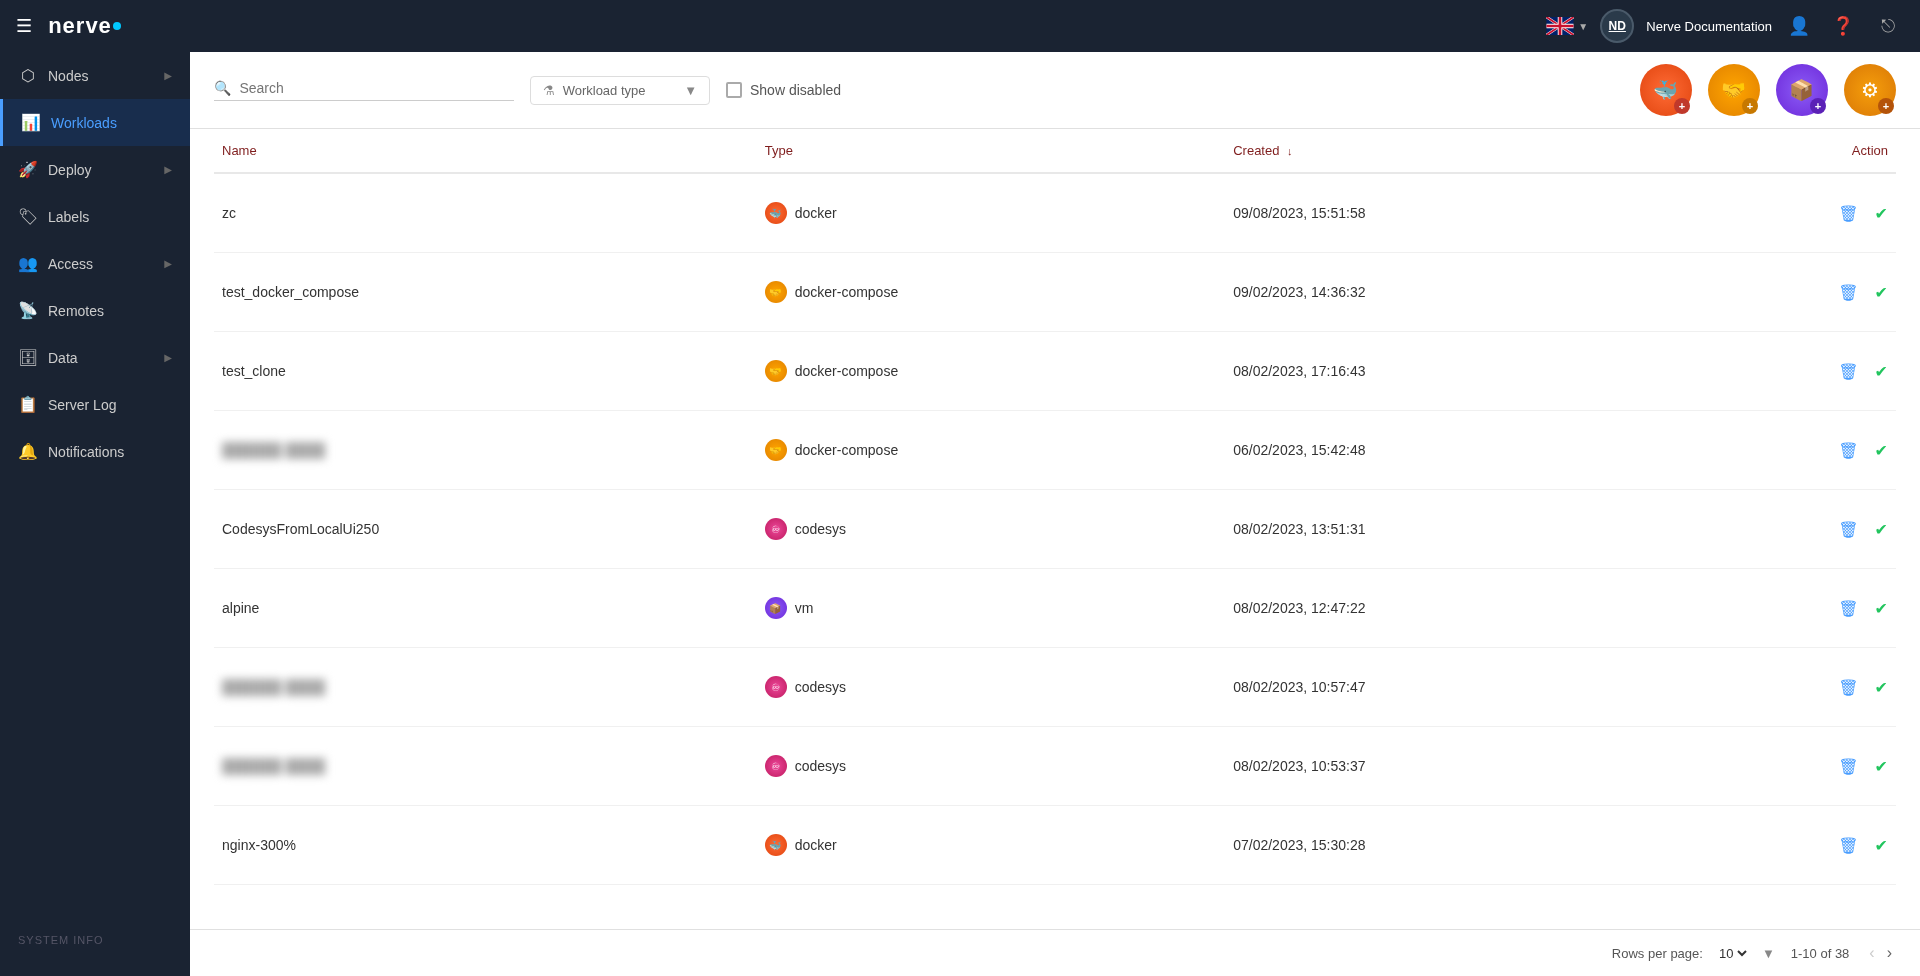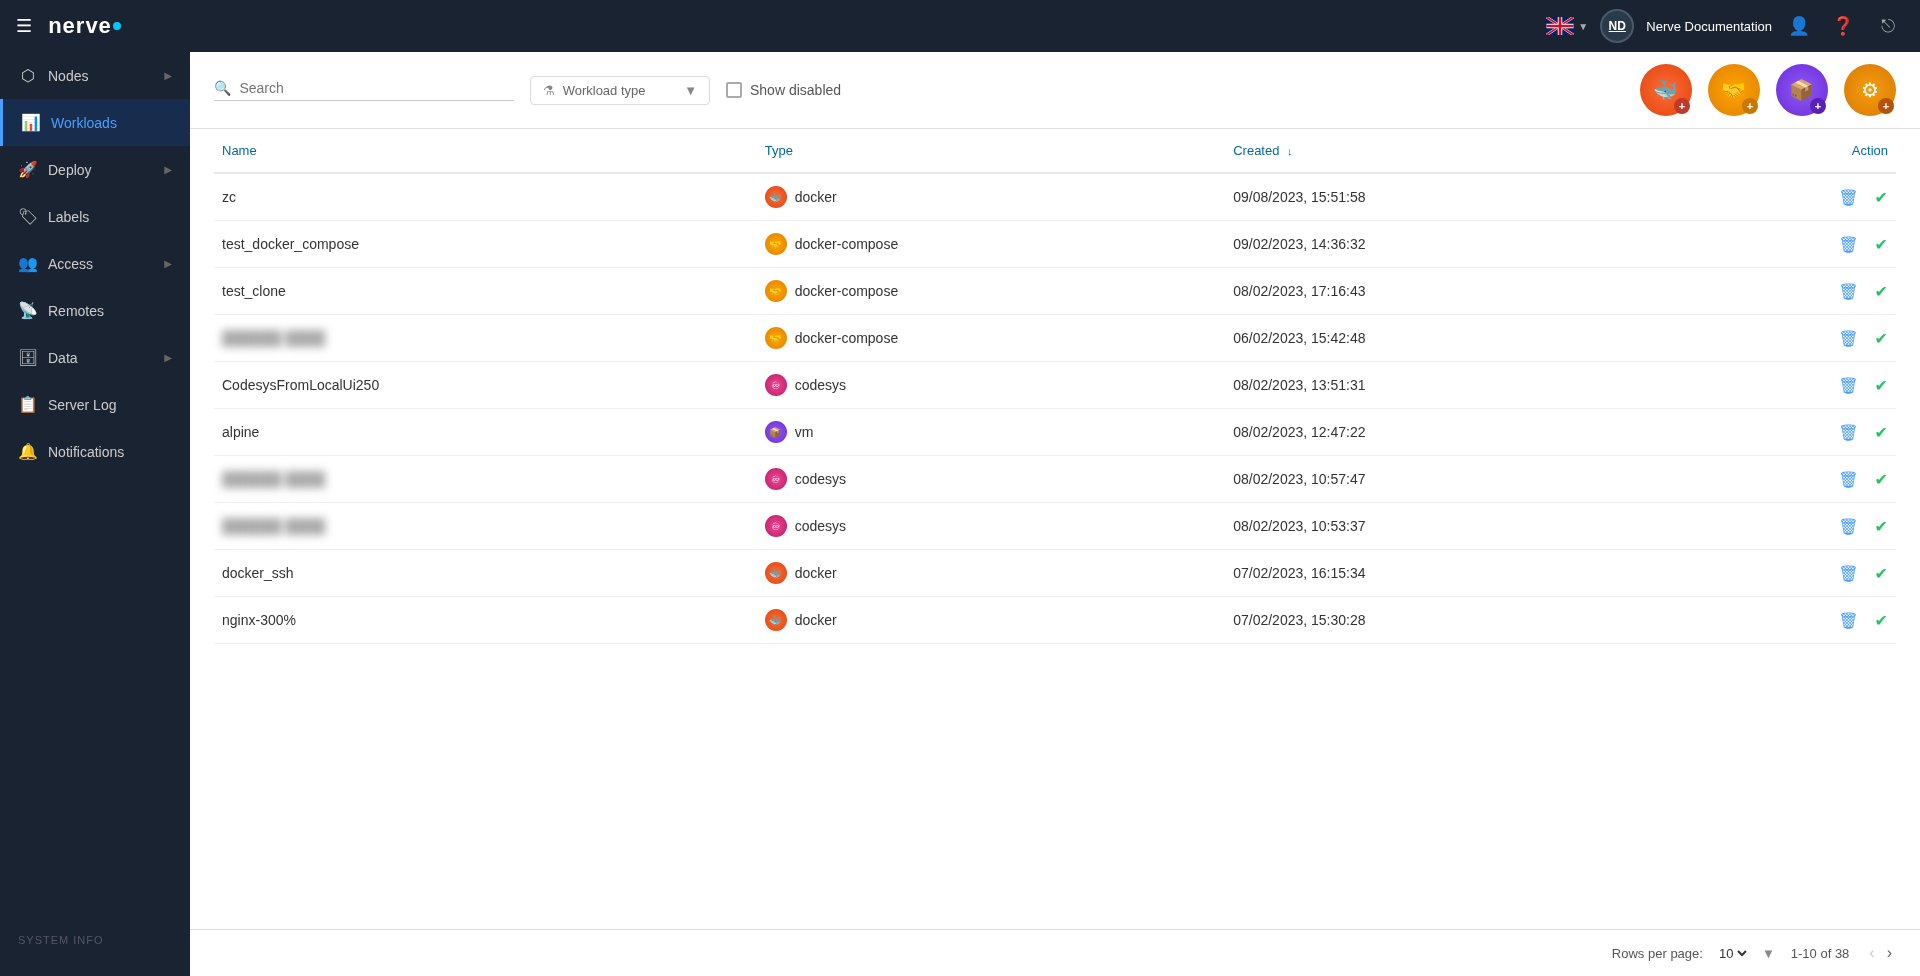--- a/index.html
+++ b/index.html
@@ -141,23 +141,23 @@
     .add-btn-docker { background: radial-gradient(circle, #ff6b35, #e0440e); }
     .add-btn-docker .add-btn-plus { background: #e0440e; color: #fff; }
     .add-btn-docker2 { background: radial-gradient(circle, #ffa500, #e08000); }
     .add-btn-vm { background: radial-gradient(circle, #8b5cf6, #6d28d9); }
     .add-btn-codesys { background: radial-gradient(circle, #f59e0b, #d97706); }
 
     
     .table-container { flex: 1; overflow-y: auto; padding: 0 24px; background: #fff; }
     table { width: 100%; border-collapse: collapse; font-size: 14px; }
     thead tr { border-bottom: 2px solid #e8e8e8; }
-    thead th { padding: 14px 8px; text-align: left; color: #0369a1; font-weight: 500; font-size: 13px; }
+    thead th { padding: 14px 8px; text-align: left; color: #7f1d1d; font-weight: 500; font-size: 13px; }
     tbody tr { border-bottom: 1px solid #f0f0f0; }
-    tbody td { padding: 12px 8px; color: #333; font-size: 14px; }
+    tbody td { padding: 28px 8px; color: #333; font-size: 14px; }
     .type-badge { display: flex; align-items: center; gap: 8px; }
     .type-icon {
       width: 22px;
       height: 22px;
       border-radius: 50%;
       display: flex;
       align-items: center;
       justify-content: center;
       font-size: 10px;
       color: #fff;
@@ -488,40 +488,20 @@
       <td>08/02/2023, 10:53:37</td>
       <td>
         <div class="action-col">
           <button class="action-btn action-delete" title="Delete">🗑</button>
           <button class="action-btn action-enable" title="Enable">✔</button>
         </div>
       </td>
     </tr>
             <tr>
       <td>
-        <span class="">docker_ssh</span>
-      </td>
-      <td>
-        <div class="type-badge">
-          <div class="type-icon type-docker">
-            🐳
-          </div>
-          <span>docker</span>
-        </div>
-      </td>
-      <td>07/02/2023, 16:15:34</td>
-      <td>
-        <div class="action-col">
-          <button class="action-btn action-delete" title="Delete">🗑</button>
-          <button class="action-btn action-enable" title="Enable">✔</button>
-        </div>
-      </td>
-    </tr>
-            <tr>
-      <td>
         <span class="">nginx-300%</span>
       </td>
       <td>
         <div class="type-badge">
           <div class="type-icon type-docker">
             🐳
           </div>
           <span>docker</span>
         </div>
       </td>

